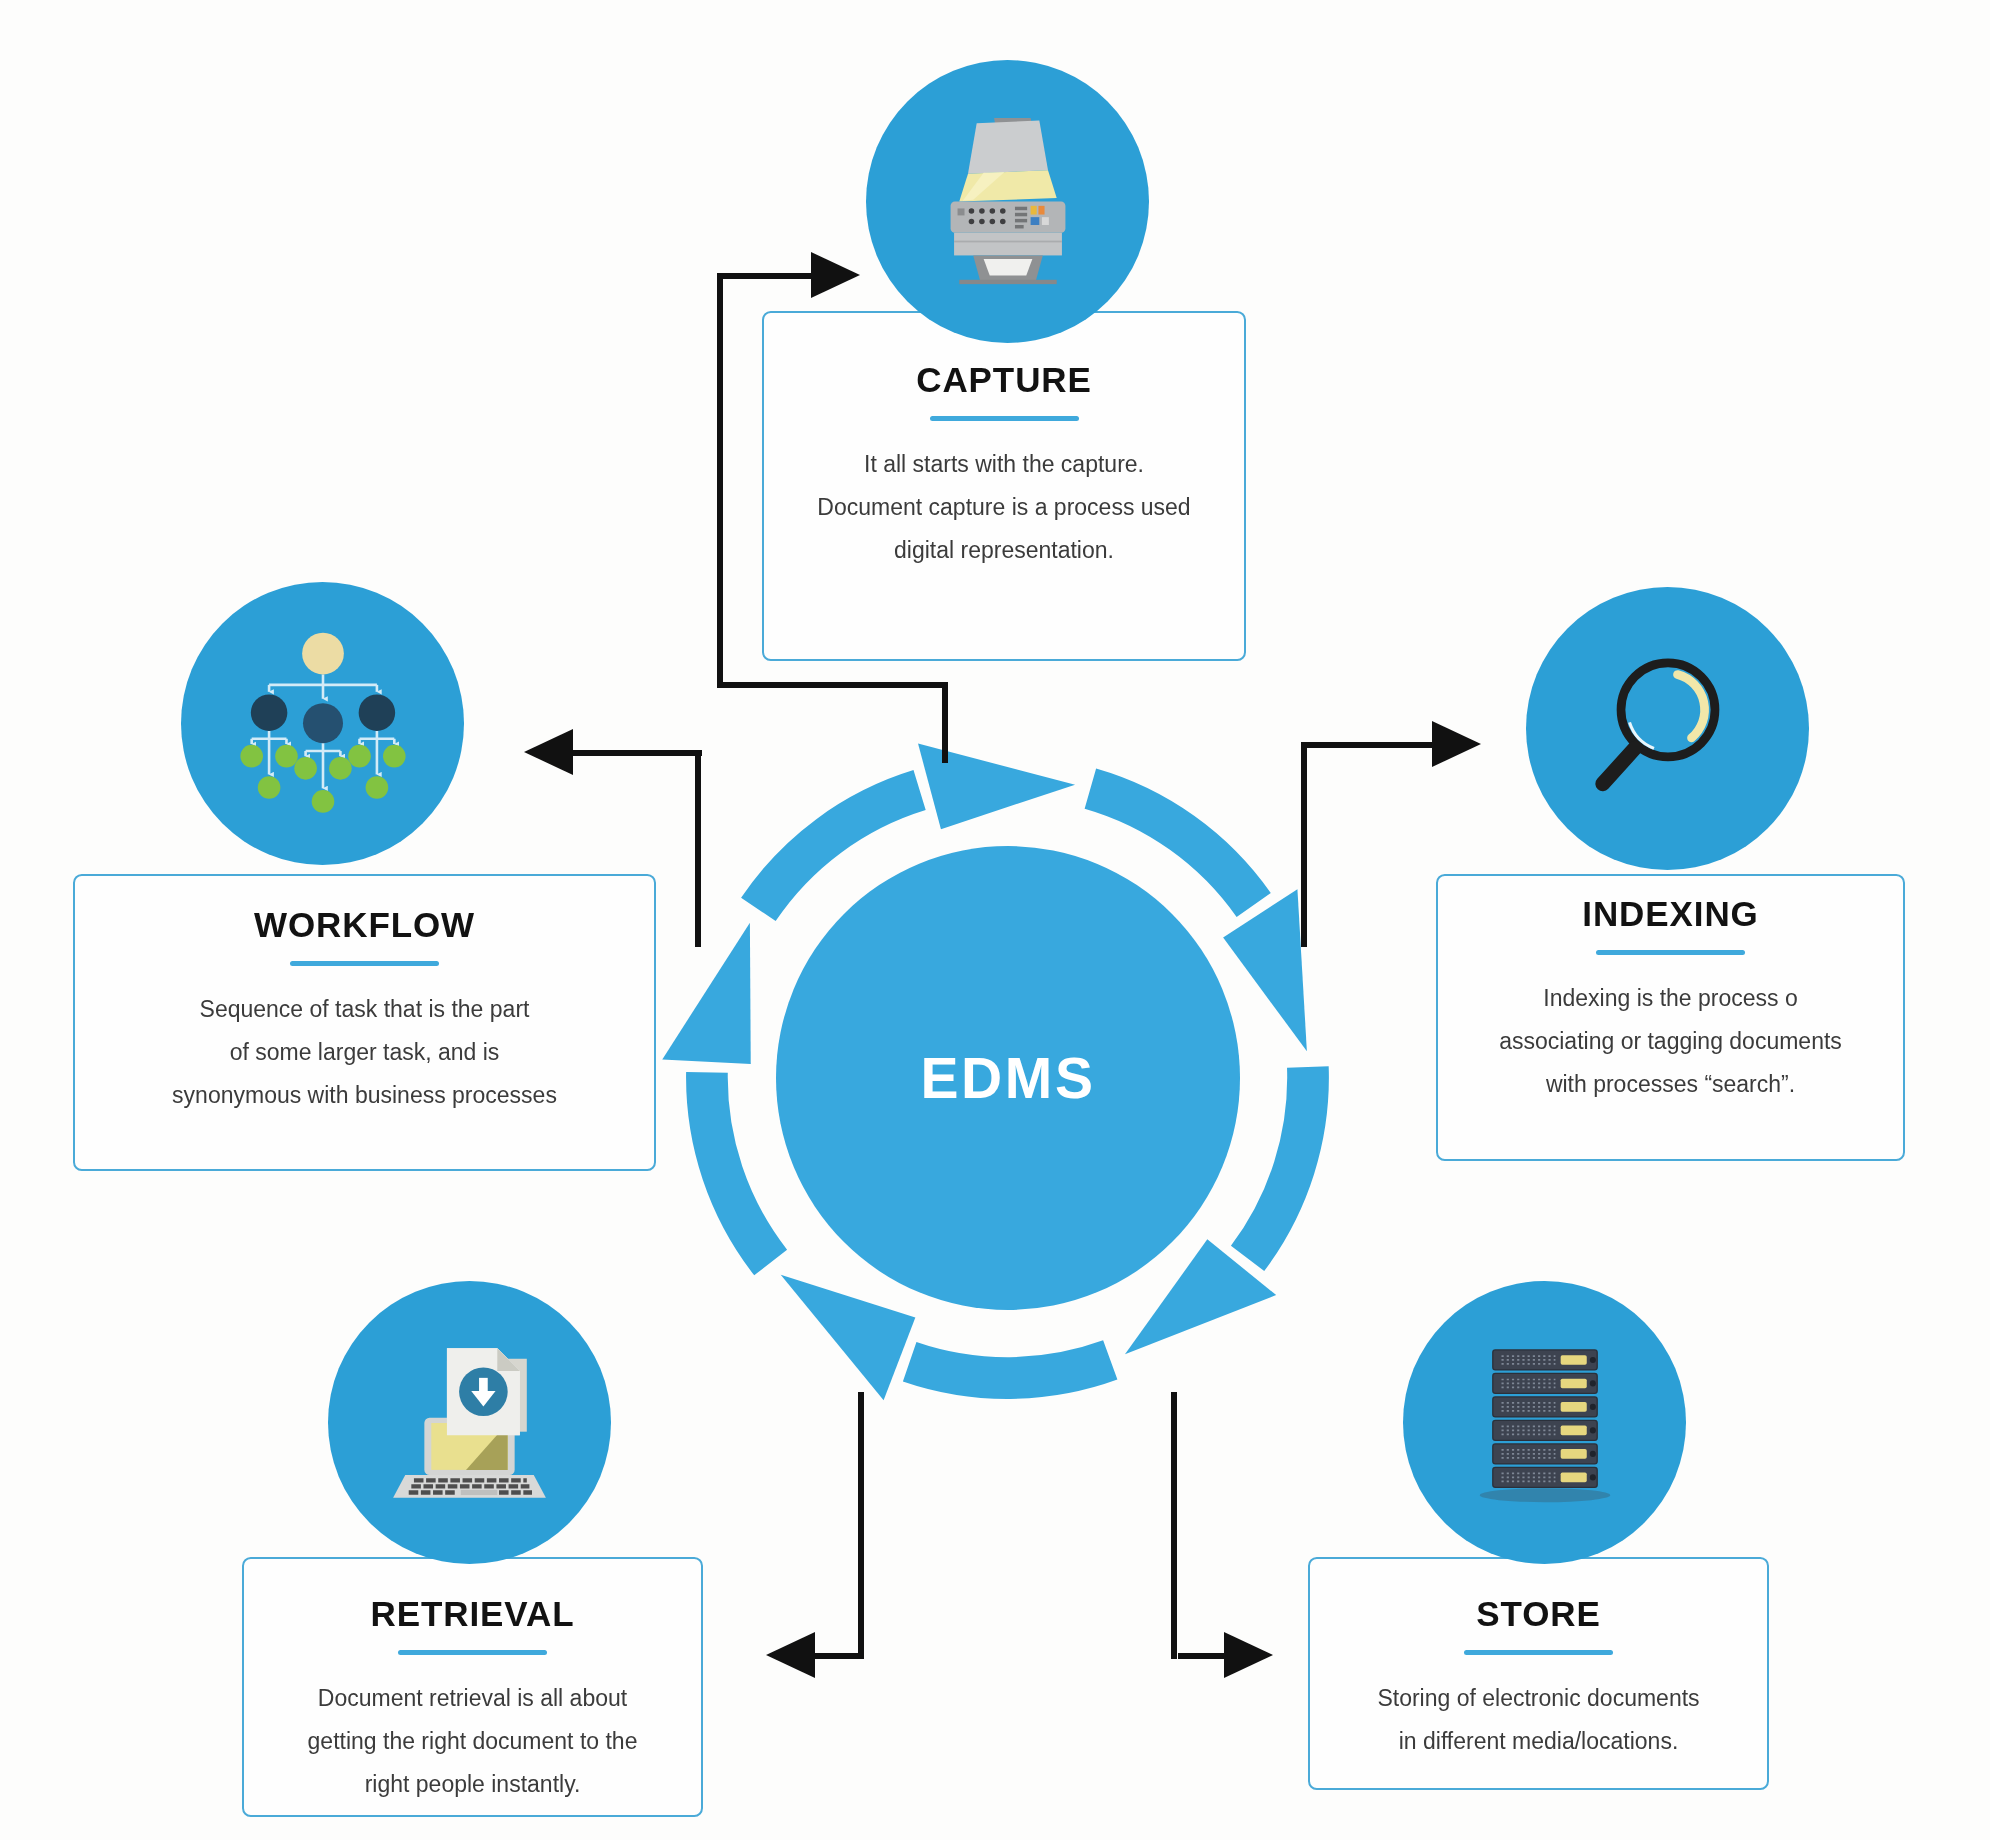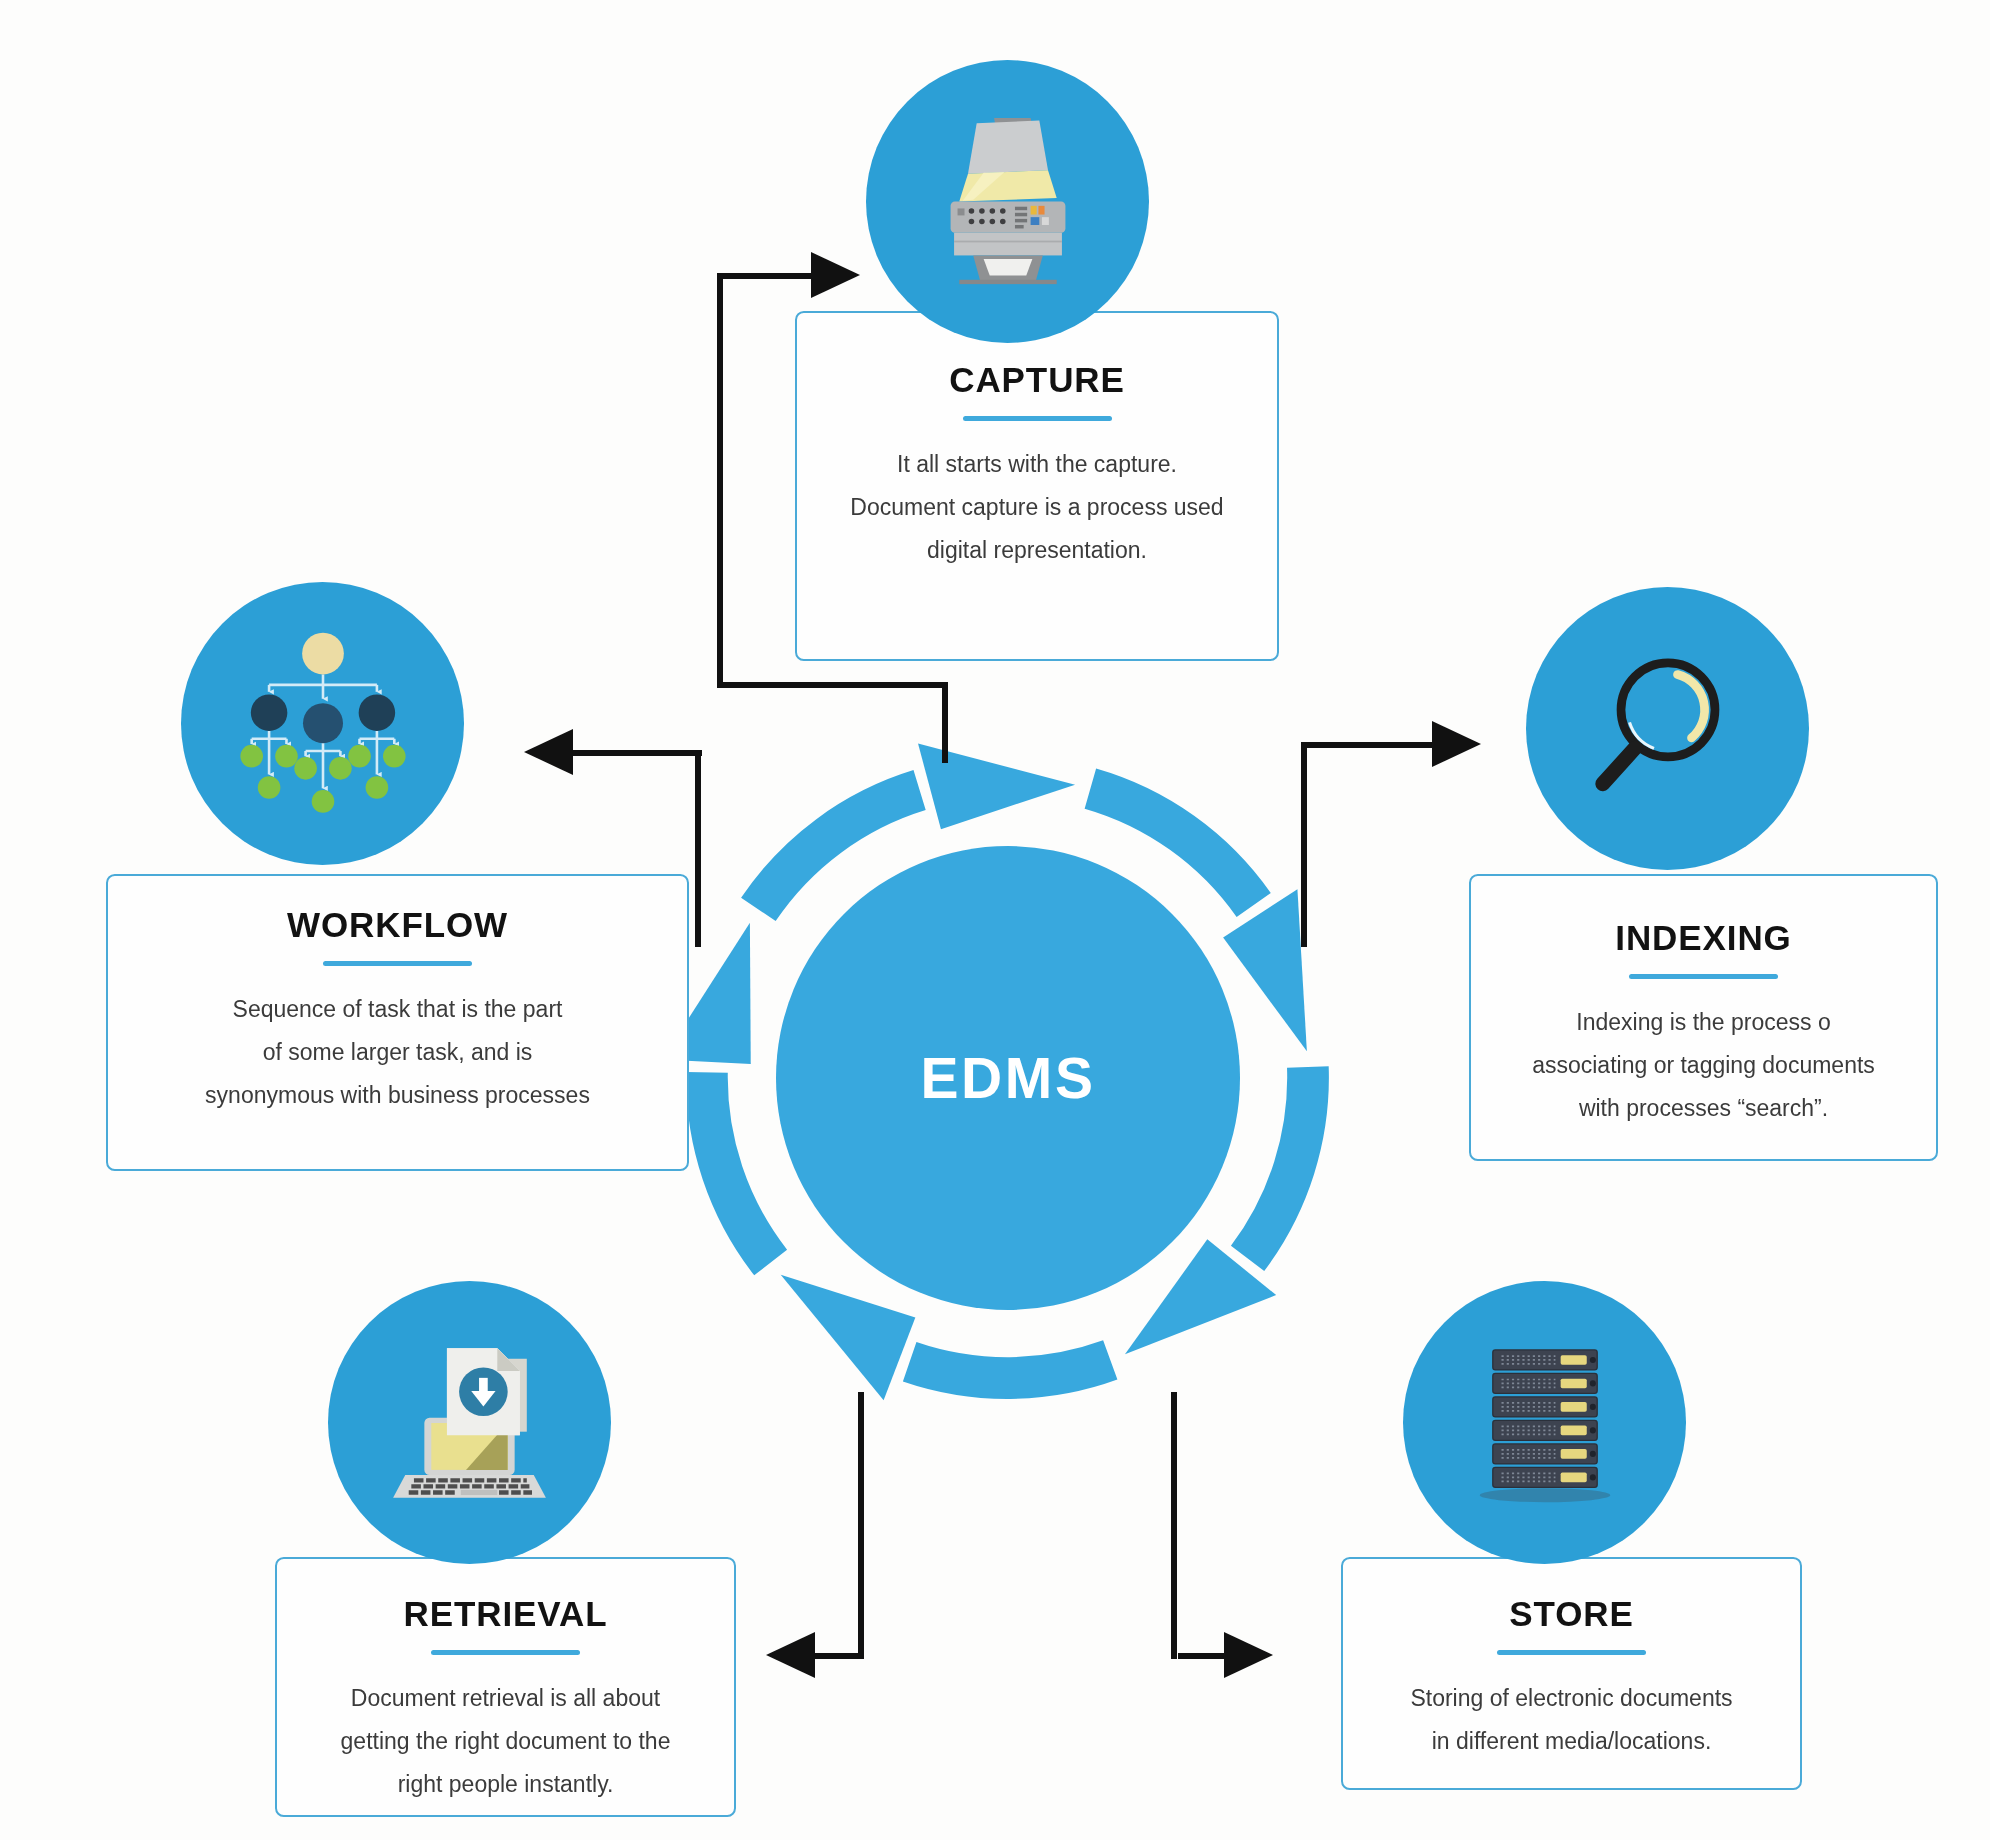--- a/index.html
+++ b/index.html
@@ -3,21 +3,21 @@
 <meta charset="utf-8">
 <style>
   html,body{margin:0;padding:0;background:#fdfdfc;}
   #canvas{position:relative;width:1990px;height:1841px;background:#fdfdfc;overflow:hidden;
           font-family:"Liberation Sans", sans-serif;}
   
   .scircle{position:absolute;width:283px;height:283px;border-radius:50%;background:#2C9FD6;
            display:flex;align-items:center;justify-content:center;z-index:3;}
   
   .ibox{position:absolute;background:#fefefe;border:2.6px solid #4AAAD8;border-radius:8.7px;
-        z-index:2;text-align:center;box-sizing:border-box;padding-top:42px;margin-left:33px;}
+        z-index:2;text-align:center;box-sizing:border-box;padding-top:42px;}
   .ititle{font-size:35px;font-weight:bold;color:#121212;letter-spacing:0.9px;}
   .irule{width:149px;height:5.2px;background:#3FA9DC;border-radius:2.6px;margin:15.6px auto 22.6px auto;}
   .iline{font-size:23px;color:#3B3B3B;line-height:43px;white-space:nowrap;}
   
   .cline{position:absolute;background:#111111;z-index:1;}
   .ahead{position:absolute;width:0;height:0;z-index:1;}
   .ahead.left{border-top:23.5px solid transparent;border-bottom:23.5px solid transparent;border-right:49px solid #111111;}
   .ahead.right{border-top:23.5px solid transparent;border-bottom:23.5px solid transparent;border-left:49px solid #111111;}
   
   #ring{position:absolute;left:647px;top:717px;z-index:1;}
@@ -162,21 +162,21 @@
   </div>
 
   <div class="scircle" style="left:1526px;top:587px;">
     <svg width="174" height="174" viewBox="0 0 200 200">
       <circle cx="100" cy="78" r="54" fill="none" stroke="#1d1d1d" stroke-width="10"></circle>
       <path d="M110.9,37.4 A42,42 0 0 1 127,110.2" fill="none" stroke="#f1e7a9" stroke-width="10" stroke-linecap="round"></path>
       <path d="M83.9,122.2 A47,47 0 0 1 55.8,92.4" fill="none" stroke="#ffffff" stroke-width="3.5" opacity="0.9"></path>
       <line x1="62" y1="122" x2="25" y2="163" stroke="#1d1d1d" stroke-width="17" stroke-linecap="round"></line>
     </svg>
   </div>
-  <div class="ibox" style="left:1436px;top:874px;width:469px;height:287px;padding-top:42px;">
+  <div class="ibox" style="left:1436px;top:874px;width:469px;height:287px;padding-top:18px;">
     <div class="ititle">INDEXING</div>
     <div class="irule"></div>
     <div class="iline">Indexing is the process o</div>
     <div class="iline">associating or tagging documents</div>
     <div class="iline">with processes “search”.</div>
   </div>
 
   <div class="scircle" style="left:328px;top:1281px;">
     <svg width="191" height="174" viewBox="0 0 220 200">
       <rect x="122" y="26" width="54" height="84" fill="#d7d6cf"></rect>

